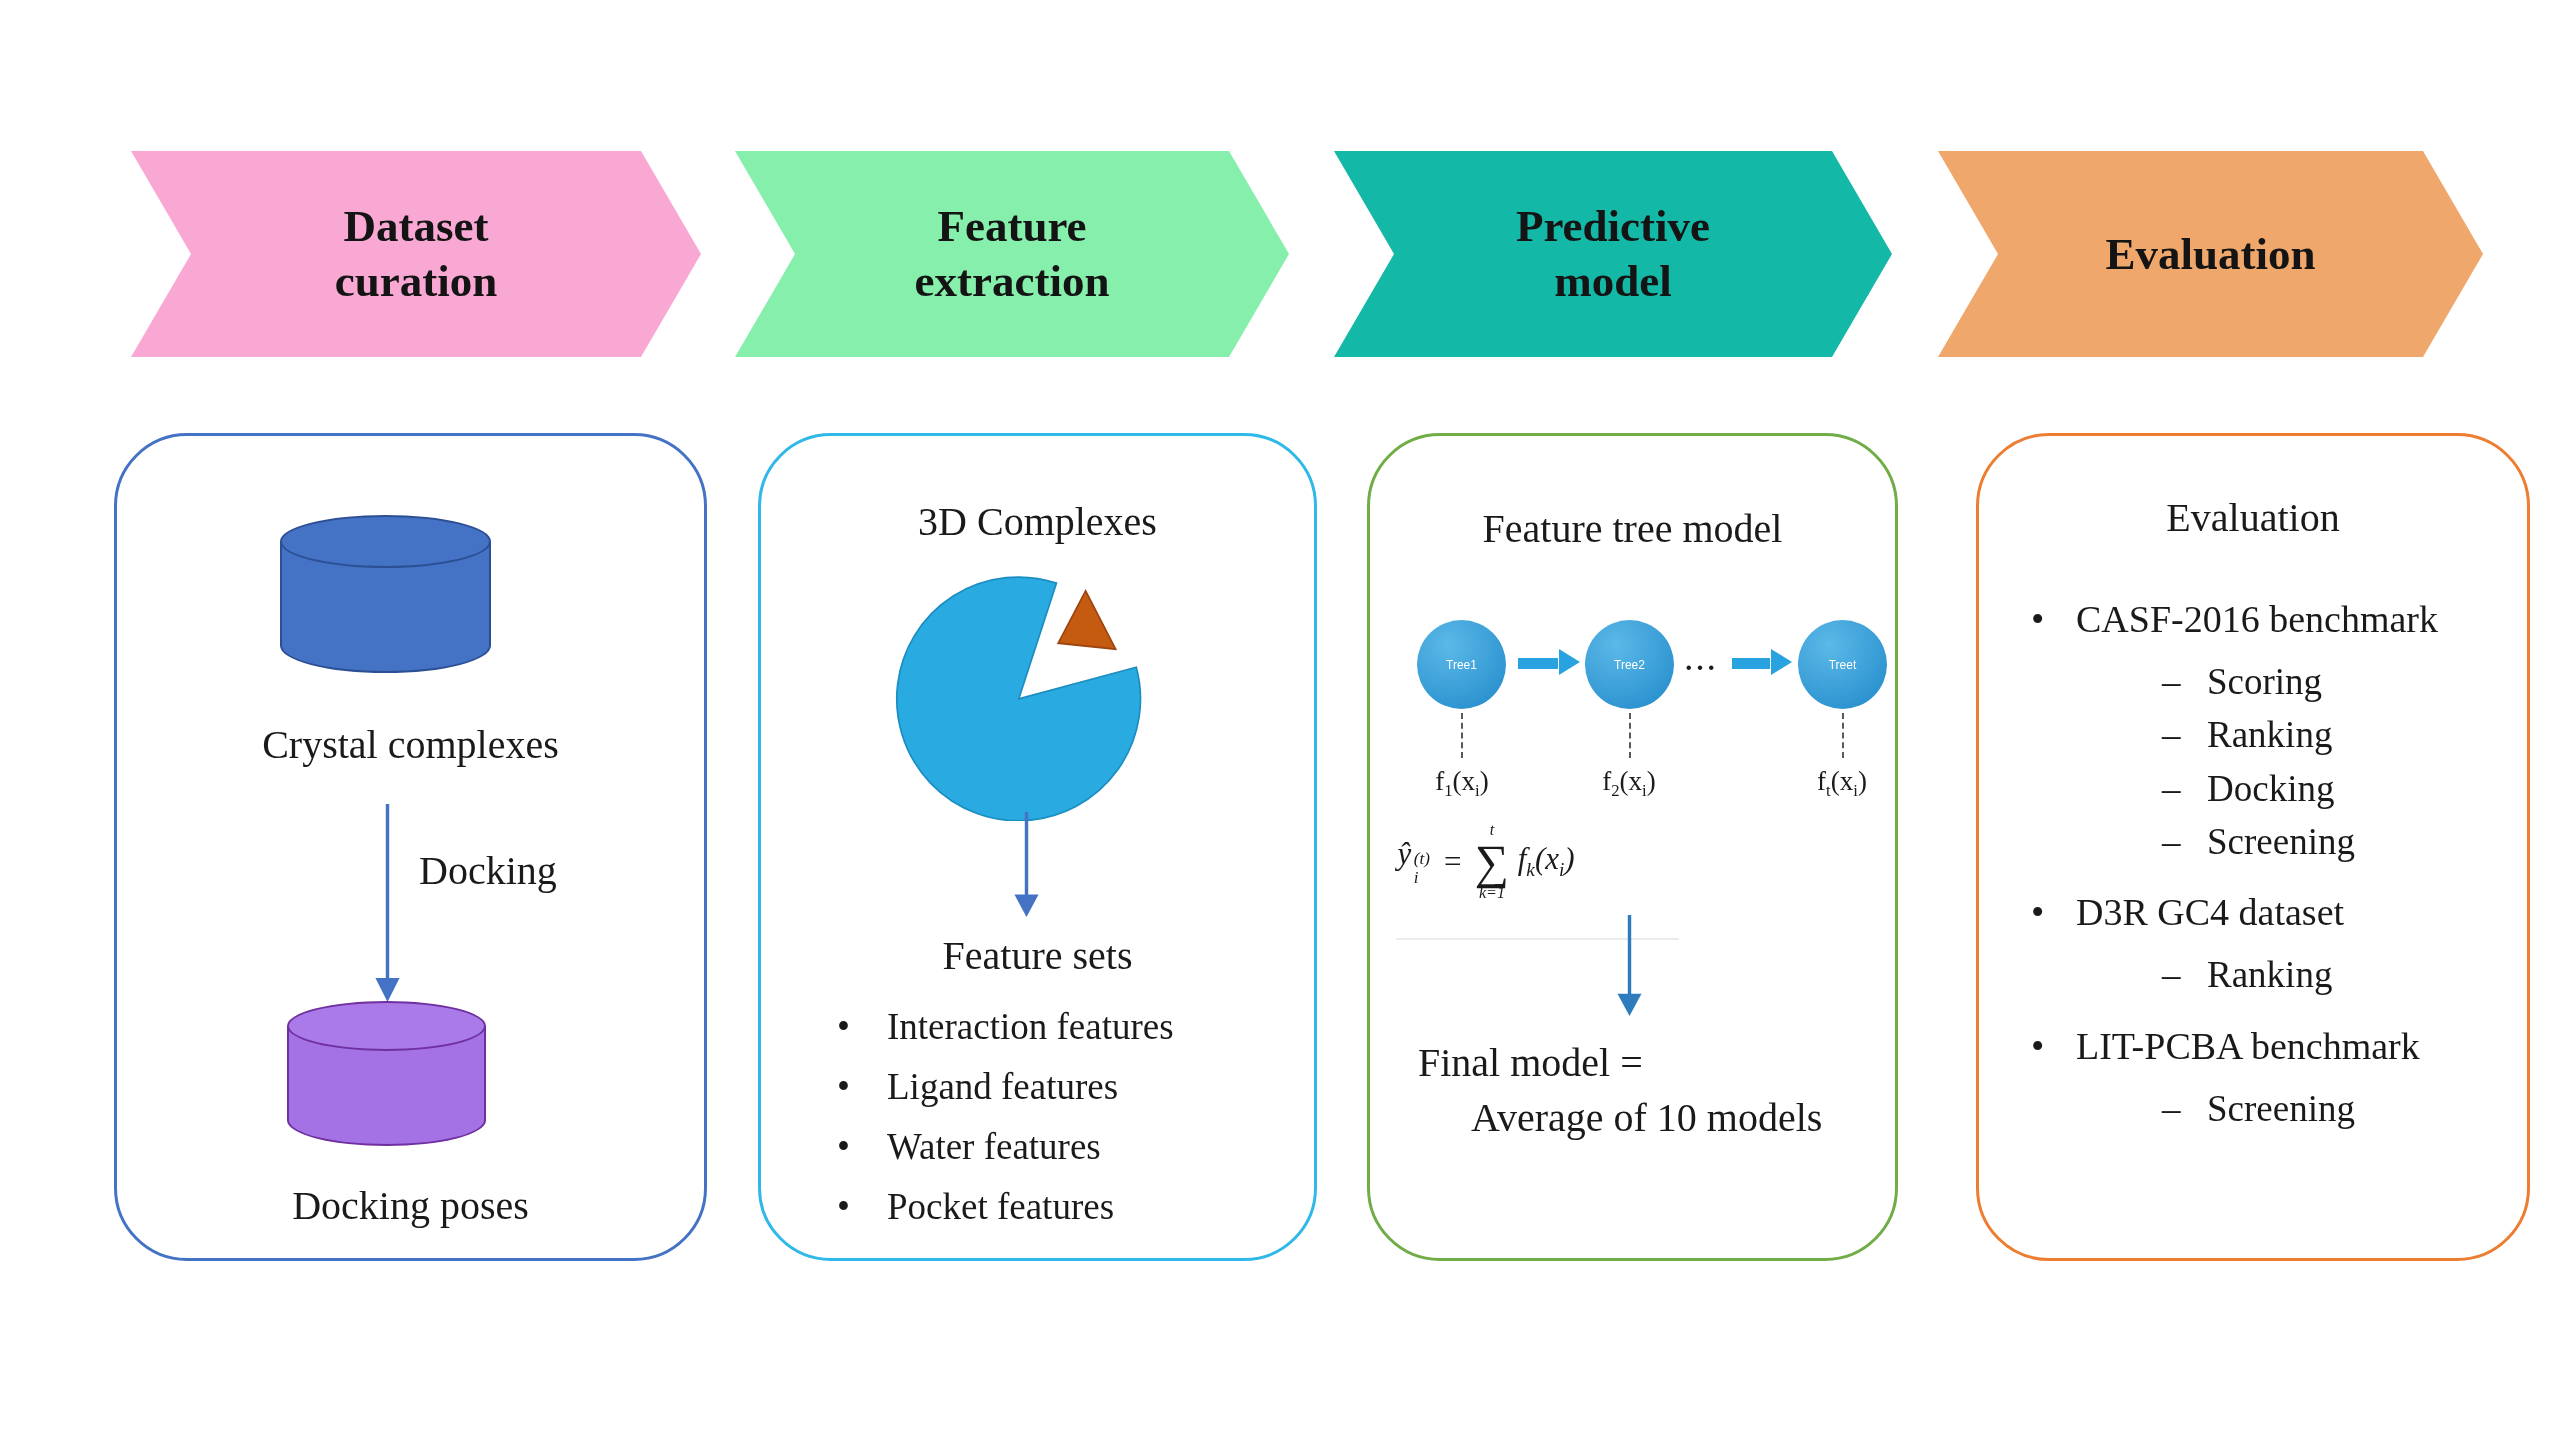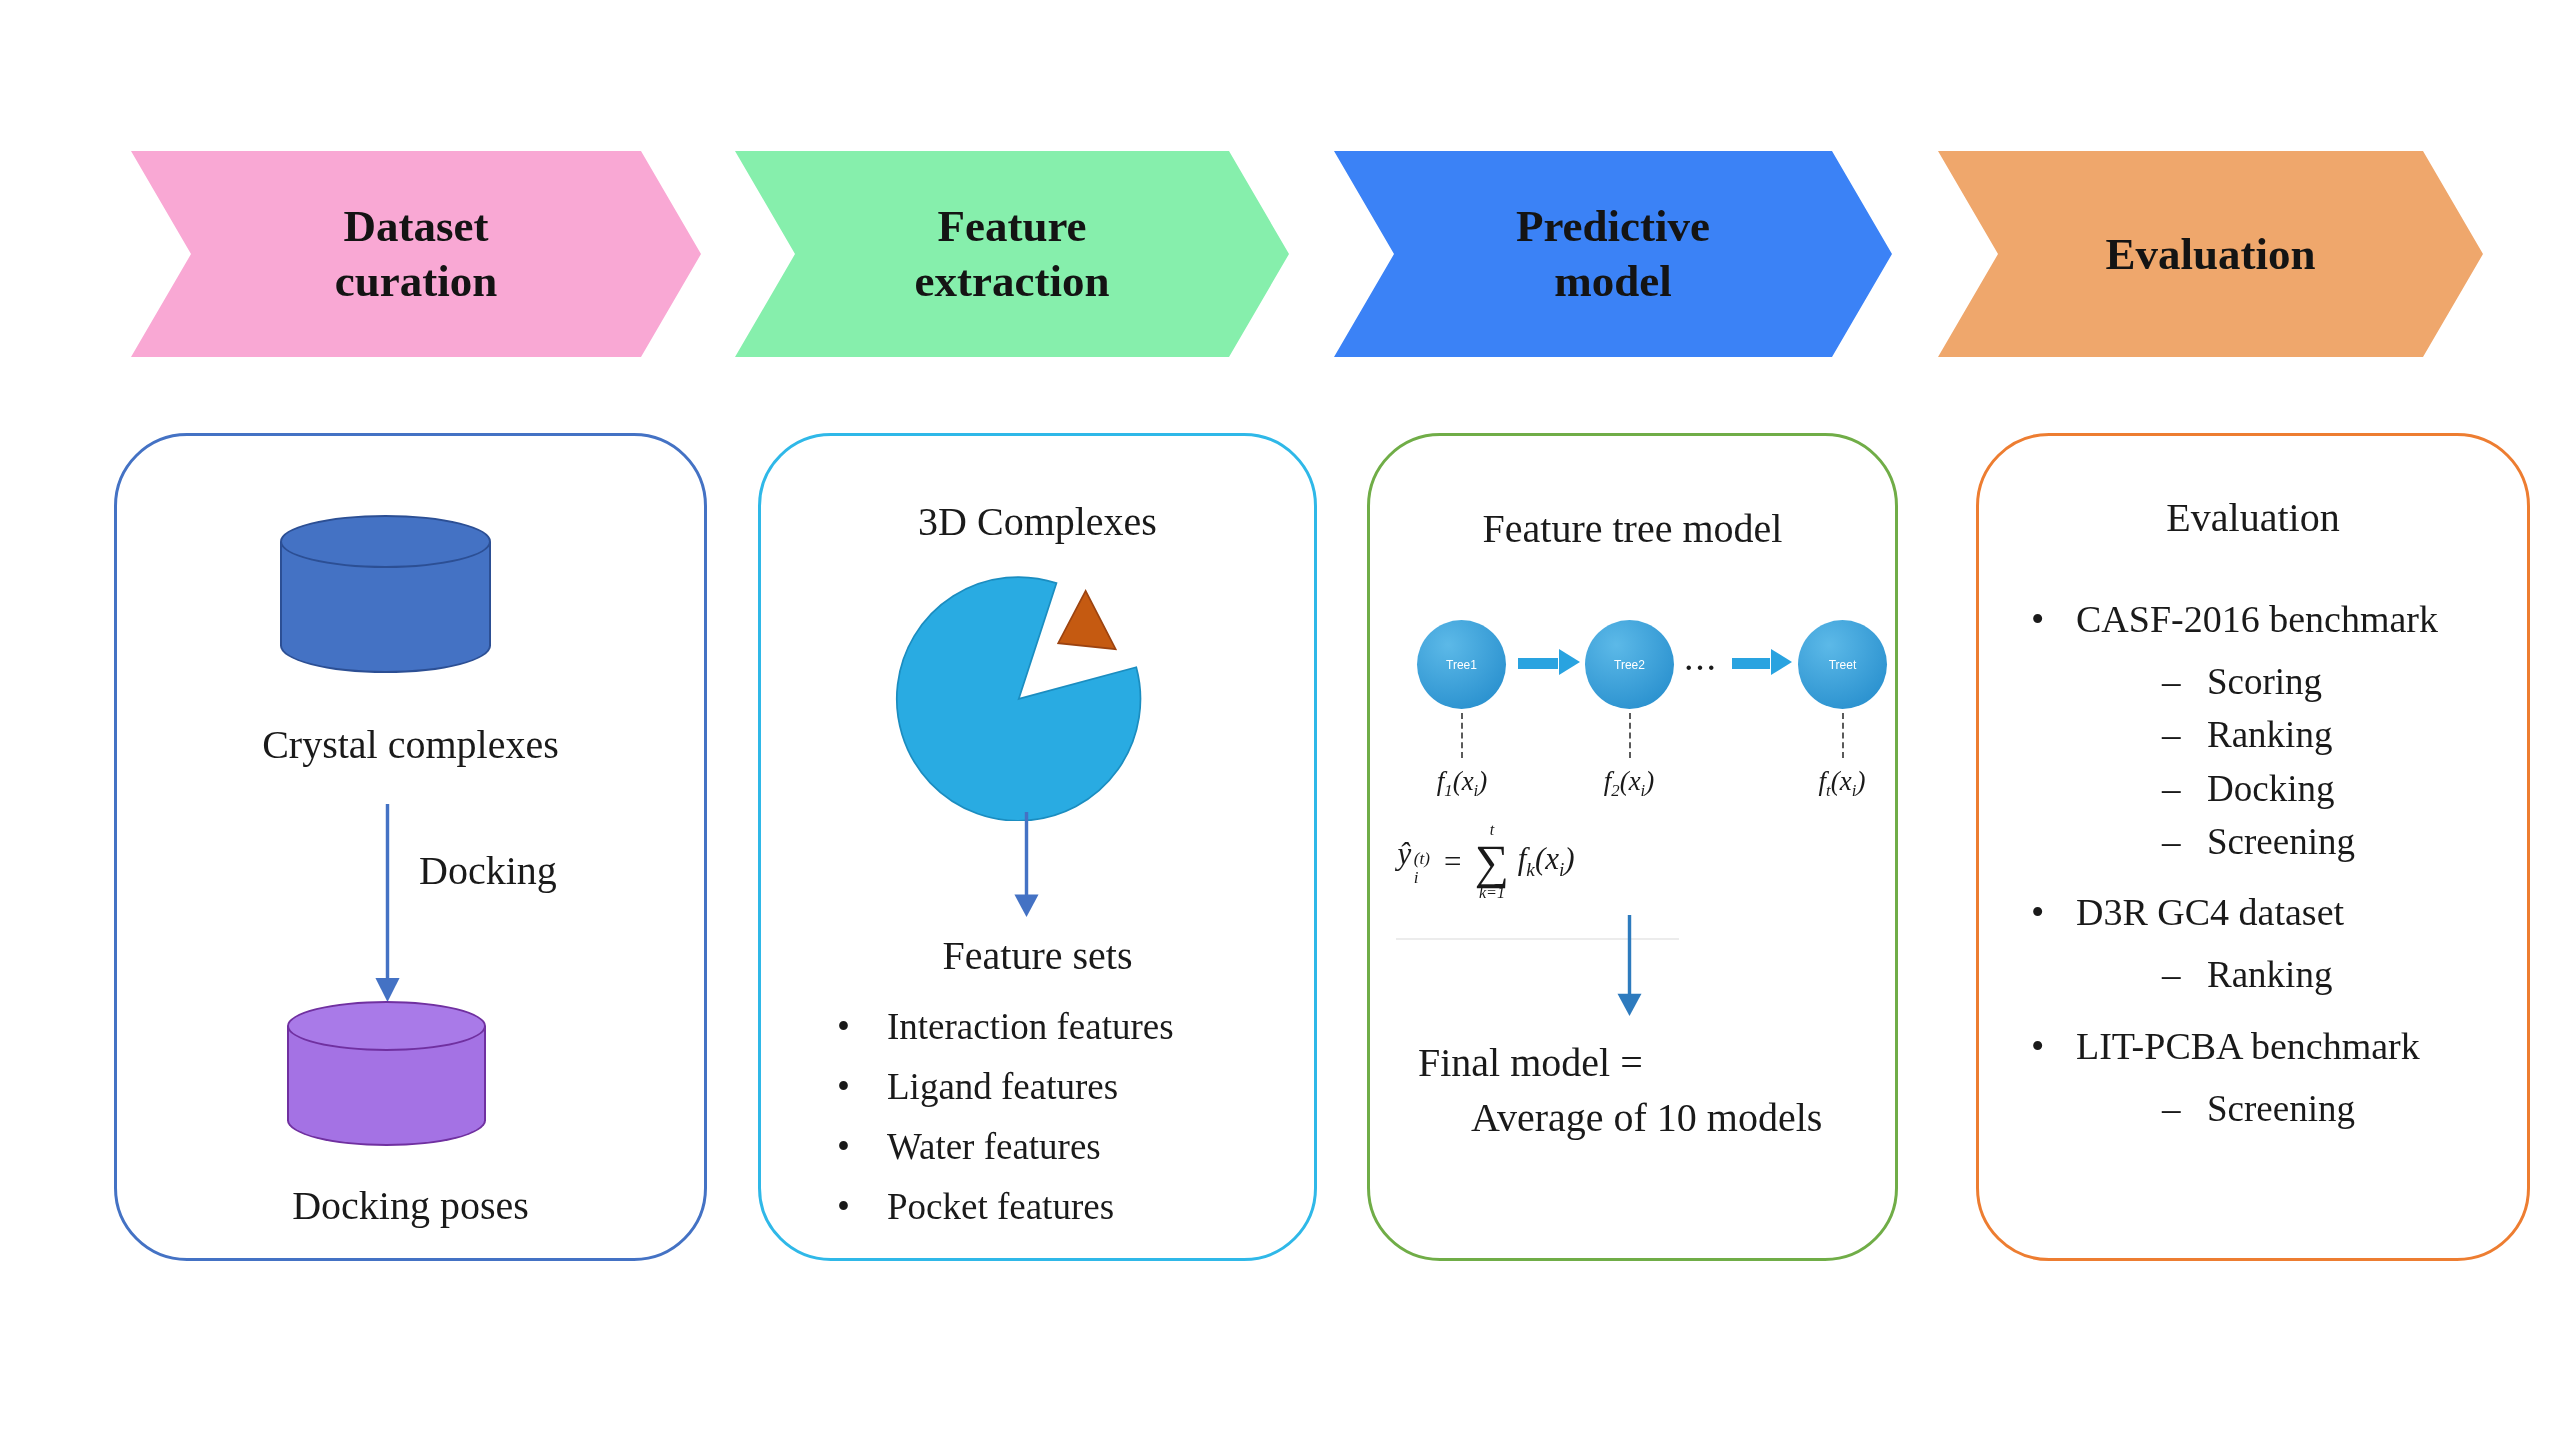--- a/index.html
+++ b/index.html
@@ -9,21 +9,21 @@
   }
 
   
   .chevron {
     position:absolute; top:151px; height:206px;
     display:flex; align-items:center; justify-content:center; text-align:center;
     clip-path: polygon(0 0, calc(100% - 60px) 0, 100% 50%, calc(100% - 60px) 100%, 0 100%, 60px 50%);
   }
   .c1 { left:131px;  width:570px; background:#f9a8d4;text-align:center; }
   .c2 { left:735px;  width:554px; background:#86efac; }
-  .c3 { left:1334px; width:558px; background:#3b82f6; }
+  .c3 { left:1334px; width:558px; background:#14b8a6; }
   .c4 { left:1938px; width:545px; background:#efa76c; }
   .chev-label { font-size:45px; font-weight:600; line-height:1.22; color:#141414; }
   .chev-label span { display:block; }
 
   
   .panel { position:absolute; top:433px; height:822px; border-radius:73px; border:3.4px solid; background:#ffffff; }
   .p1 { left:114px;  width:587px; border-color:#4472c4; }
   .p2 { left:758px;  width:553px; border-color:#2fb8e8; }
   .p3 { left:1367px; width:525px; border-color:#70ad47; }
   .p4 { left:1976px; width:548px; border-color:#ed7d31; }
@@ -59,21 +59,21 @@
     color:#ffffff; display:flex; align-items:center; justify-content:center;
     font-family:"Liberation Sans", sans-serif; font-size:12px; }
   .tn1 { left:47px; } .tn2 { left:215px; } .tn3 { left:428px; }
   .harrow { position:absolute; top:222px; height:11px; background:#29a3e0; }
   .harrow::after { content:""; position:absolute; right:-21.5px; top:-8.6px;
     border-left:21.5px solid #29a3e0; border-top:13.7px solid transparent; border-bottom:13.7px solid transparent; }
   .ha1 { left:148px; width:40px; } .ha2 { left:362px; width:38px; }
   .dots { position:absolute; left:314px; top:199px; font-size:38px; letter-spacing:1.7px; }
   .dash { position:absolute; top:277px; height:45px; border-left:2.6px dashed #5a5a5a; }
   .d1 { left:91px; } .d2 { left:259px; } .d3 { left:472px; }
-  .flabel { position:absolute; top:330px; width:146px; text-align:center; font-size:27px; font-style:italic; }
+  .flabel { position:absolute; top:330px; width:146px; text-align:center; font-size:27px; }
   .fl1 { left:19px; } .fl2 { left:186px; } .fl3 { left:399px; }
   sub { font-size:0.62em; }
   .formula { position:absolute; left:27.5px; top:385px; display:flex; align-items:center;
              font-size:31px; font-style:italic; }
   .scripts { display:inline-flex; flex-direction:column; align-items:flex-start; margin-left:2.6px; }
   .scripts span { font-size:0.55em; line-height:1.1; }
   .feq { margin:0 12px; }
   .sum { display:inline-flex; flex-direction:column; align-items:center; margin-right:8.6px; line-height:1; }
   .sum .lim { font-size:0.52em; line-height:1.1; }
   .sum .sym { font-size:1.55em; font-style:normal; line-height:0.95; }

